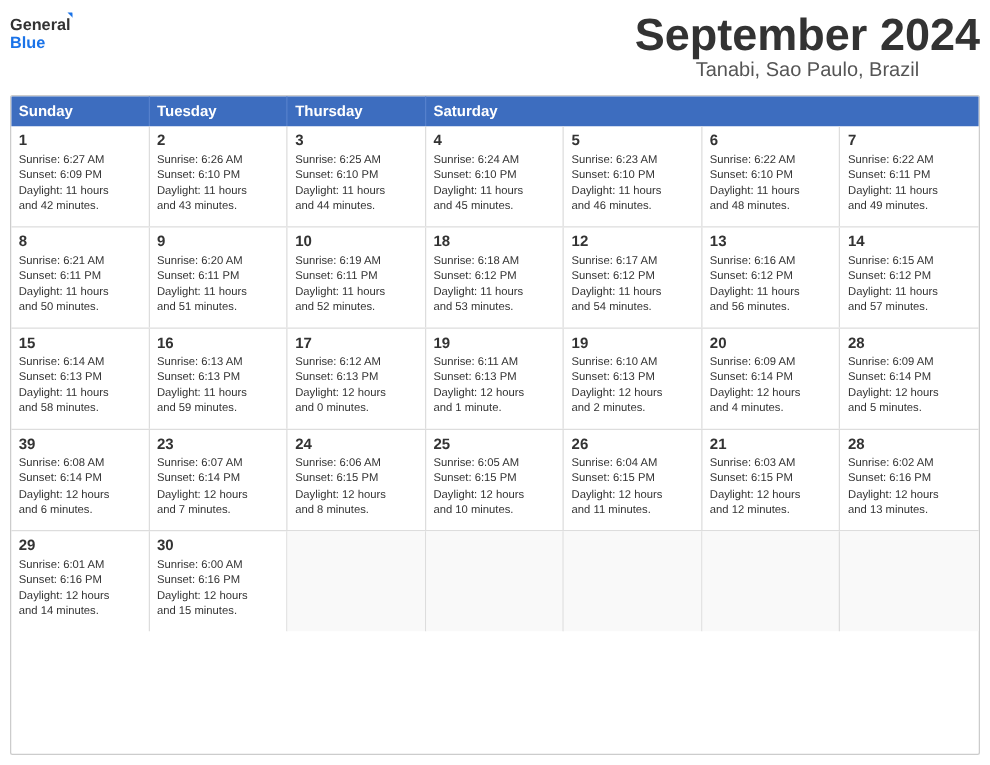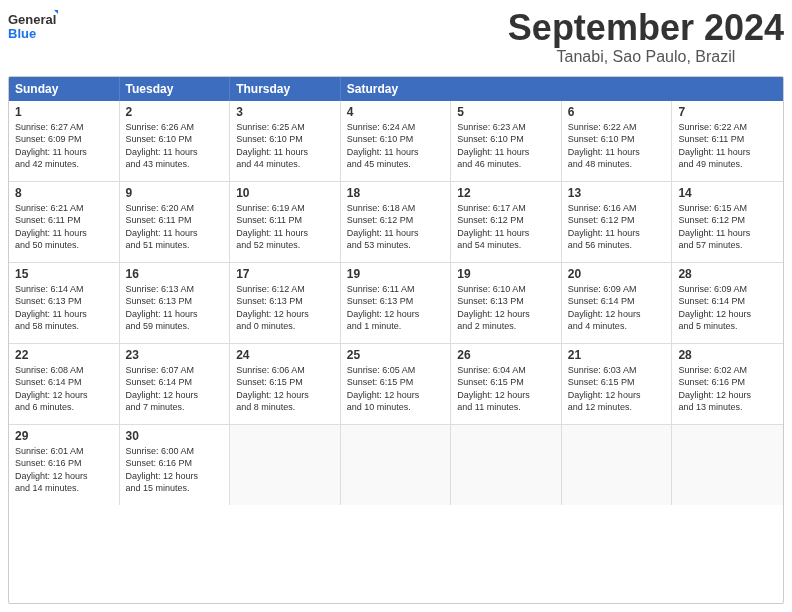--- a/index.html
+++ b/index.html
@@ -206,21 +206,21 @@
             <span class="day-num">20</span>
             <div class="cell-text">Sunrise: 6:09 AM<br>Sunset: 6:14 PM<br>Daylight: 12 hours<br>and 4 minutes.</div>
           </div>
           <div class="cal-cell">
             <span class="day-num">28</span>
             <div class="cell-text">Sunrise: 6:09 AM<br>Sunset: 6:14 PM<br>Daylight: 12 hours<br>and 5 minutes.</div>
           </div>
         </div>
         <div class="cal-row">
           <div class="cal-cell">
-            <span class="day-num">22</span>
+            <span class="day-num">39</span>
             <div class="cell-text">Sunrise: 6:08 AM<br>Sunset: 6:14 PM<br>Daylight: 12 hours<br>and 6 minutes.</div>
           </div>
           <div class="cal-cell">
             <span class="day-num">23</span>
             <div class="cell-text">Sunrise: 6:07 AM<br>Sunset: 6:14 PM<br>Daylight: 12 hours<br>and 7 minutes.</div>
           </div>
           <div class="cal-cell">
             <span class="day-num">24</span>
             <div class="cell-text">Sunrise: 6:06 AM<br>Sunset: 6:15 PM<br>Daylight: 12 hours<br>and 8 minutes.</div>
           </div>

